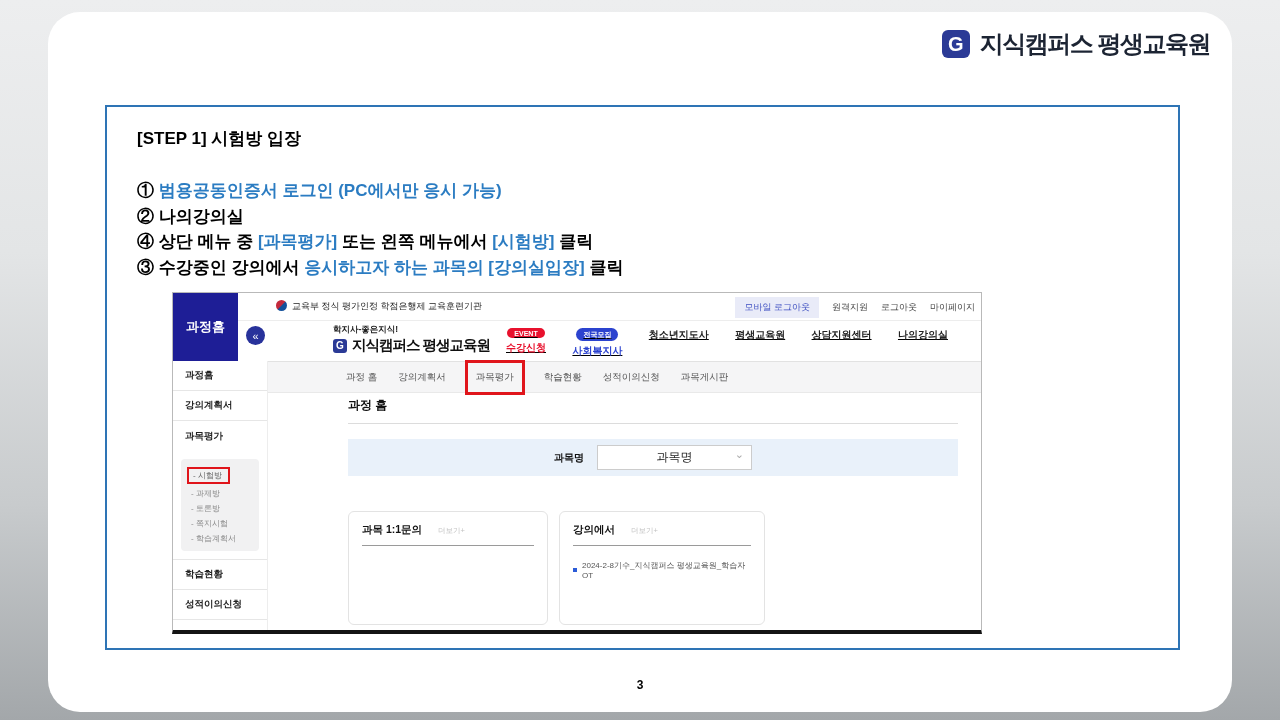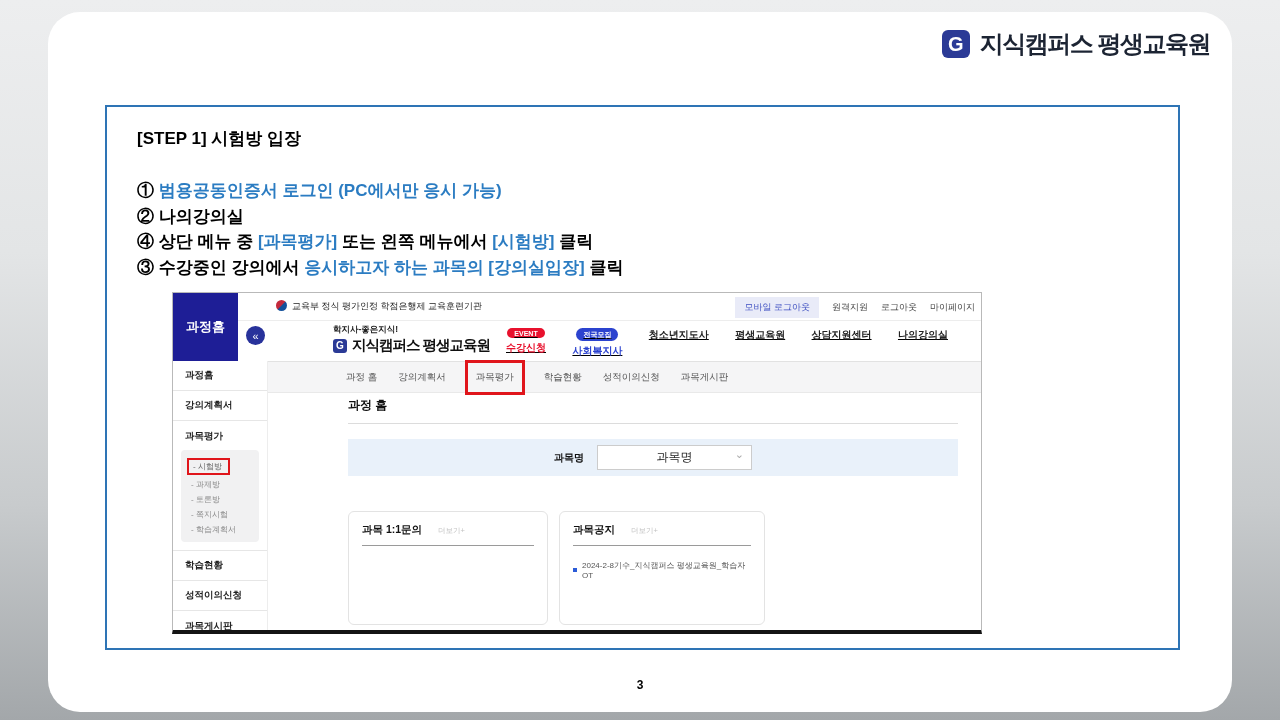--- a/index.html
+++ b/index.html
@@ -68,21 +68,21 @@
                align-items:center; padding-left:173px; gap:21px; font-size:9.5px; color:#555; }
   .tab { white-space:nowrap; }
   .tab-redbox { border:3px solid #e0151b; padding:8px 8px; margin:-6px -2px; }
 
   .shot-sidebar { position:absolute; left:0; top:68px; width:95px; height:274px; background:#fff;
                   border-right:1px solid #ededed; }
   .sb-item { font-weight:bold; color:#222; font-size:9.5px; padding:8px 0 8px 12px;
              border-bottom:1px solid #e6e6e6; }
   .bt { border-top:1px solid #e6e6e6; margin-top:8px; }
   .sb-section { font-weight:bold; color:#222; font-size:9.5px; padding:9px 0 5px 12px; }
-  .sb-panel { background:#f1f1f2; margin:2px 8px 0 8px; border-radius:4px; padding:6px 0 5px 10px; }
+  .sb-panel { background:#f1f1f2; margin:11px 8px 0 8px; border-radius:4px; padding:6px 0 5px 10px; }
   .sb-sub { font-size:8px; color:#8a8a8a; padding:2px 0; white-space:nowrap; }
   .sb-sub-red { display:inline-block; border:2px solid #e0151b; padding:1px 6px 1px 4px;
                 margin-left:-4px; color:#666; }
 
   .main-title { position:absolute; left:175px; top:104px; font-size:12px; font-weight:bold; color:#111; }
   .main-hr { position:absolute; left:175px; top:130px; width:610px; border-top:1px solid #dcdcdc; }
   .filter-band { position:absolute; left:175px; top:146px; width:610px; height:37px; background:#e9f1fa;
                  display:flex; align-items:center; justify-content:center; gap:13px; }
   .filter-label { font-size:10px; font-weight:bold; color:#111; }
   .filter-dd { width:155px; height:25px; background:#fff; border:1px solid #ccc; position:relative;
@@ -212,21 +212,21 @@
         <div class="cards">
           <div class="card">
             <div class="card-head">
               <span class="card-title">과목 1:1문의</span>
               <span class="card-more">더보기+</span>
             </div>
             <div class="card-line"></div>
           </div>
           <div class="card card-w2">
             <div class="card-head">
-              <span class="card-title">과목공지</span>
+              <span class="card-title">강의에서</span>
               <span class="card-more">더보기+</span>
             </div>
             <div class="card-line"></div>
             <div class="card-item">
               <span class="card-bullet"></span>
               <span>2024-2-8기수_지식캠퍼스 평생교육원_학습자 OT</span>
             </div>
           </div>
         </div>
 

